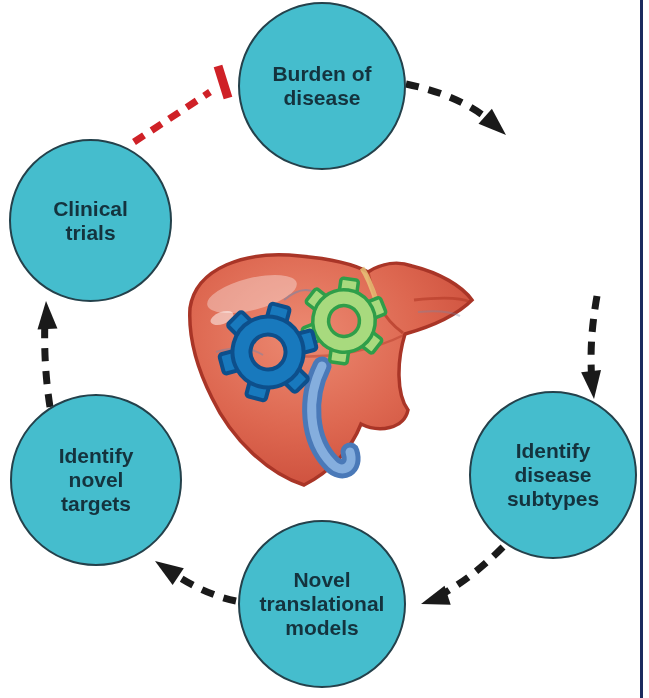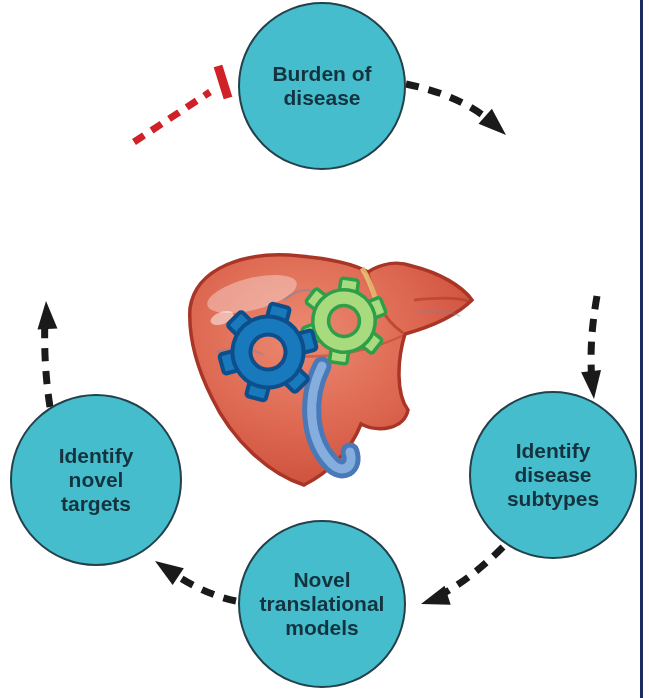--- a/index.html
+++ b/index.html
@@ -156,16 +156,20 @@
 translational
 models</span>
   </div>
 
   <div class="node" style="left:10px;  top:394px; width:172px; height:172px;">
     <span class="label">Identify
 novel
 targets</span>
   </div>
 
+  <div class="node" style="left:9px;   top:139px; width:163px; height:163px;">
+    <span class="label">Clinical
+trials</span>
+  </div>
 
   <div class="right-border"></div>
 
 </div>
 
 </body></html>

